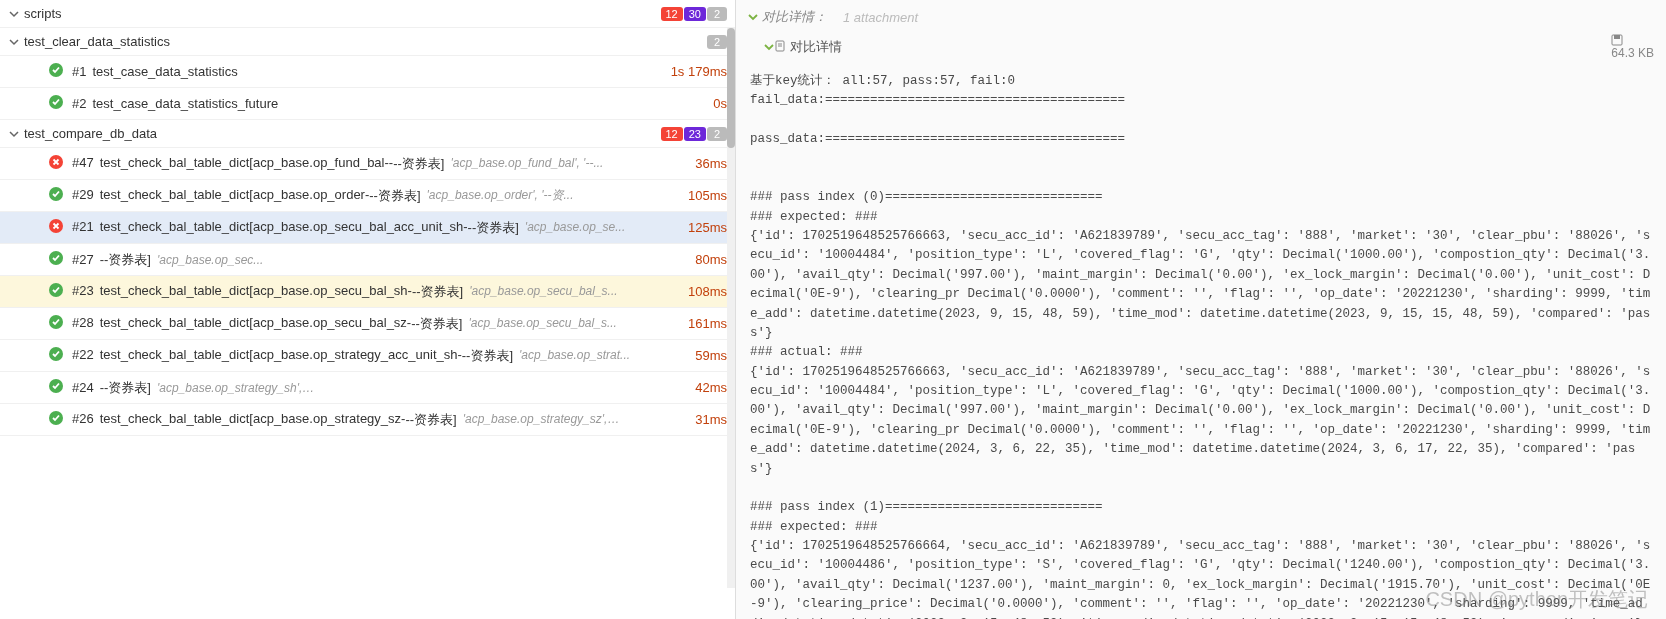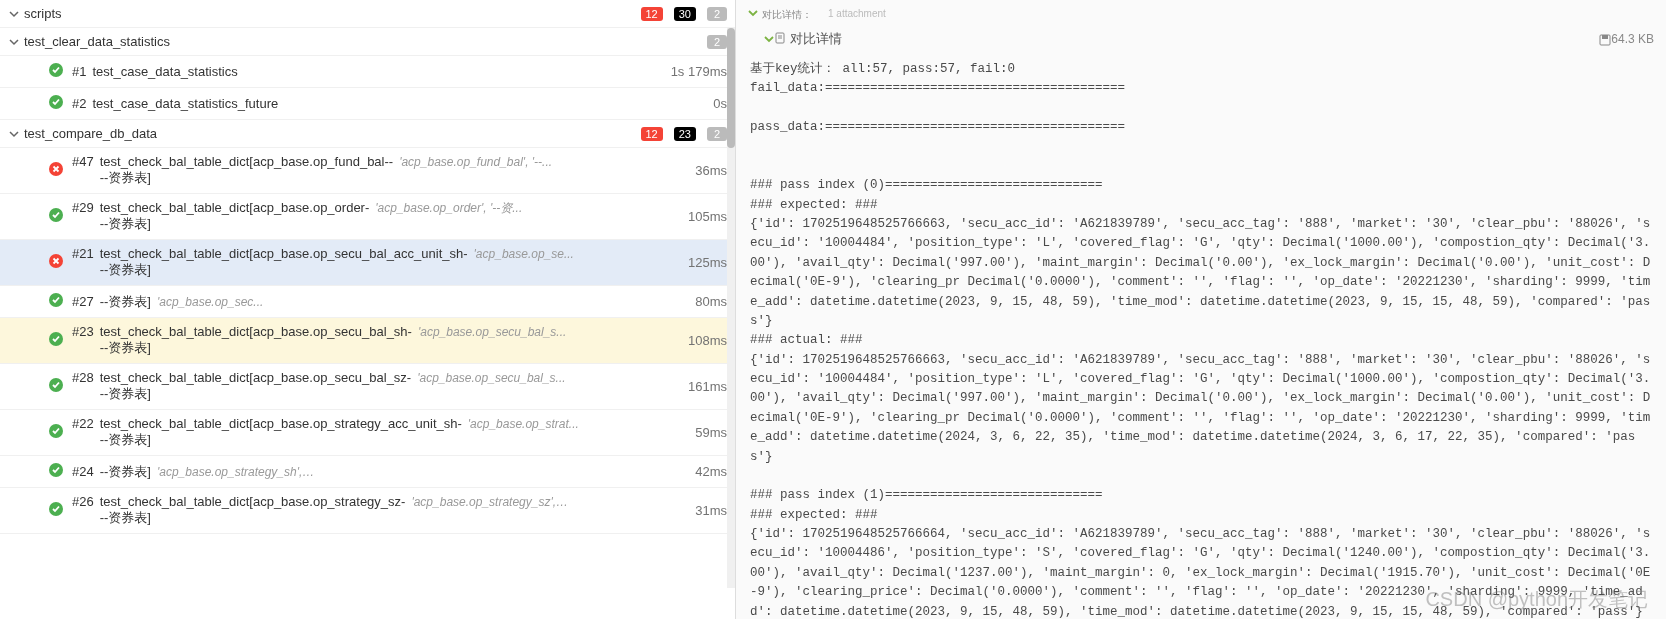--- a/index.html
+++ b/index.html
@@ -14,36 +14,36 @@
 .tree-row.highlighted { background: #fdf7dc; }
 .chevron { width: 12px; height: 12px; margin-right: 4px; display: inline-flex; align-items: center; justify-content: center; color: #666; }
 .chevron svg { width: 10px; height: 10px; }
 .status-icon { width: 16px; height: 16px; margin-right: 8px; flex-shrink: 0; }
 .status-pass { fill: #4caf50; }
 .status-fail { fill: #f44336; }
 .row-label { flex: 1; display: flex; align-items: baseline; gap: 6px; min-width: 0; }
 .test-num { color: #333; }
 .test-name { color: #333; word-break: break-all; }
 .test-param { color: #999; font-size: 12px; white-space: nowrap; overflow: hidden; text-overflow: ellipsis; max-width: 160px; font-style: italic; }
-.test-duration { color: #737373; margin-left: auto; padding-left: 8px; white-space: nowrap; }
-.badges { margin-left: auto; display: flex; gap: 11px; }
+.test-duration { color: #c2410c; margin-left: auto; padding-left: 8px; white-space: nowrap; }
+.badges { margin-left: auto; display: flex; gap: 1px; }
 .badge { display: inline-block; min-width: 20px; padding: 1px 5px; border-radius: 3px; color: #fff; font-size: 11px; text-align: center; font-weight: 500; }
 .badge.red { background: #f44336; }
-.badge.green { background: #000000; }
+.badge.green { background: #6d28d9; }
 .badge.gray { background: #bbb; }
 .scroll-track { position: absolute; right: 0; top: 28px; width: 8px; height: 560px; background: #f0f0f0; }
 .scroll-thumb { position: absolute; width: 8px; background: #bbb; border-radius: 4px; }
-.detail-header { display: flex; align-items: flex-start; padding: 4px 12px; color: #888; font-size: 10px; }
+.detail-header { display: flex; align-items: center; padding: 4px 12px; color: #888; font-size: 13px; font-style: italic; }
 .detail-header .chev-green { color: #7cb342; margin-right: 4px; }
 .detail-sub { display: flex; align-items: center; padding: 4px 12px 6px 28px; color: #555; }
 .detail-sub .doc-icon { margin-right: 4px; color: #888; }
-.detail-meta { margin-left: auto; color: #888; font-size: 12px; display: flex; align-items: flex-end; gap: 0; }
+.detail-meta { margin-left: auto; color: #888; font-size: 12px; display: flex; align-items: flex-start; gap: 0; flex-direction: column; }
 .detail-body { font-family: "Courier New", monospace; font-size: 12.5px; line-height: 1.55; color: #4a4a4a; padding: 6px 14px; white-space: pre-wrap; word-break: break-all; }
 .watermark { position: absolute; right: 18px; bottom: 6px; color: rgba(120,120,120,0.45); font-size: 20px; pointer-events: none; }
-.multiline { display: flex; flex-direction: column; }
+.multiline { display: flex; flex-direction: row; }
 </style>
 </head>
 <body>
 
 <div class="left-panel">
   <div class="tree-row level0">
     <span class="chevron">
         <svg viewBox="0 0 10 10">
           <path d="M1 3 L5 7 L9 3" stroke="#666" fill="none" stroke-width="1.5"></path>
         </svg>

